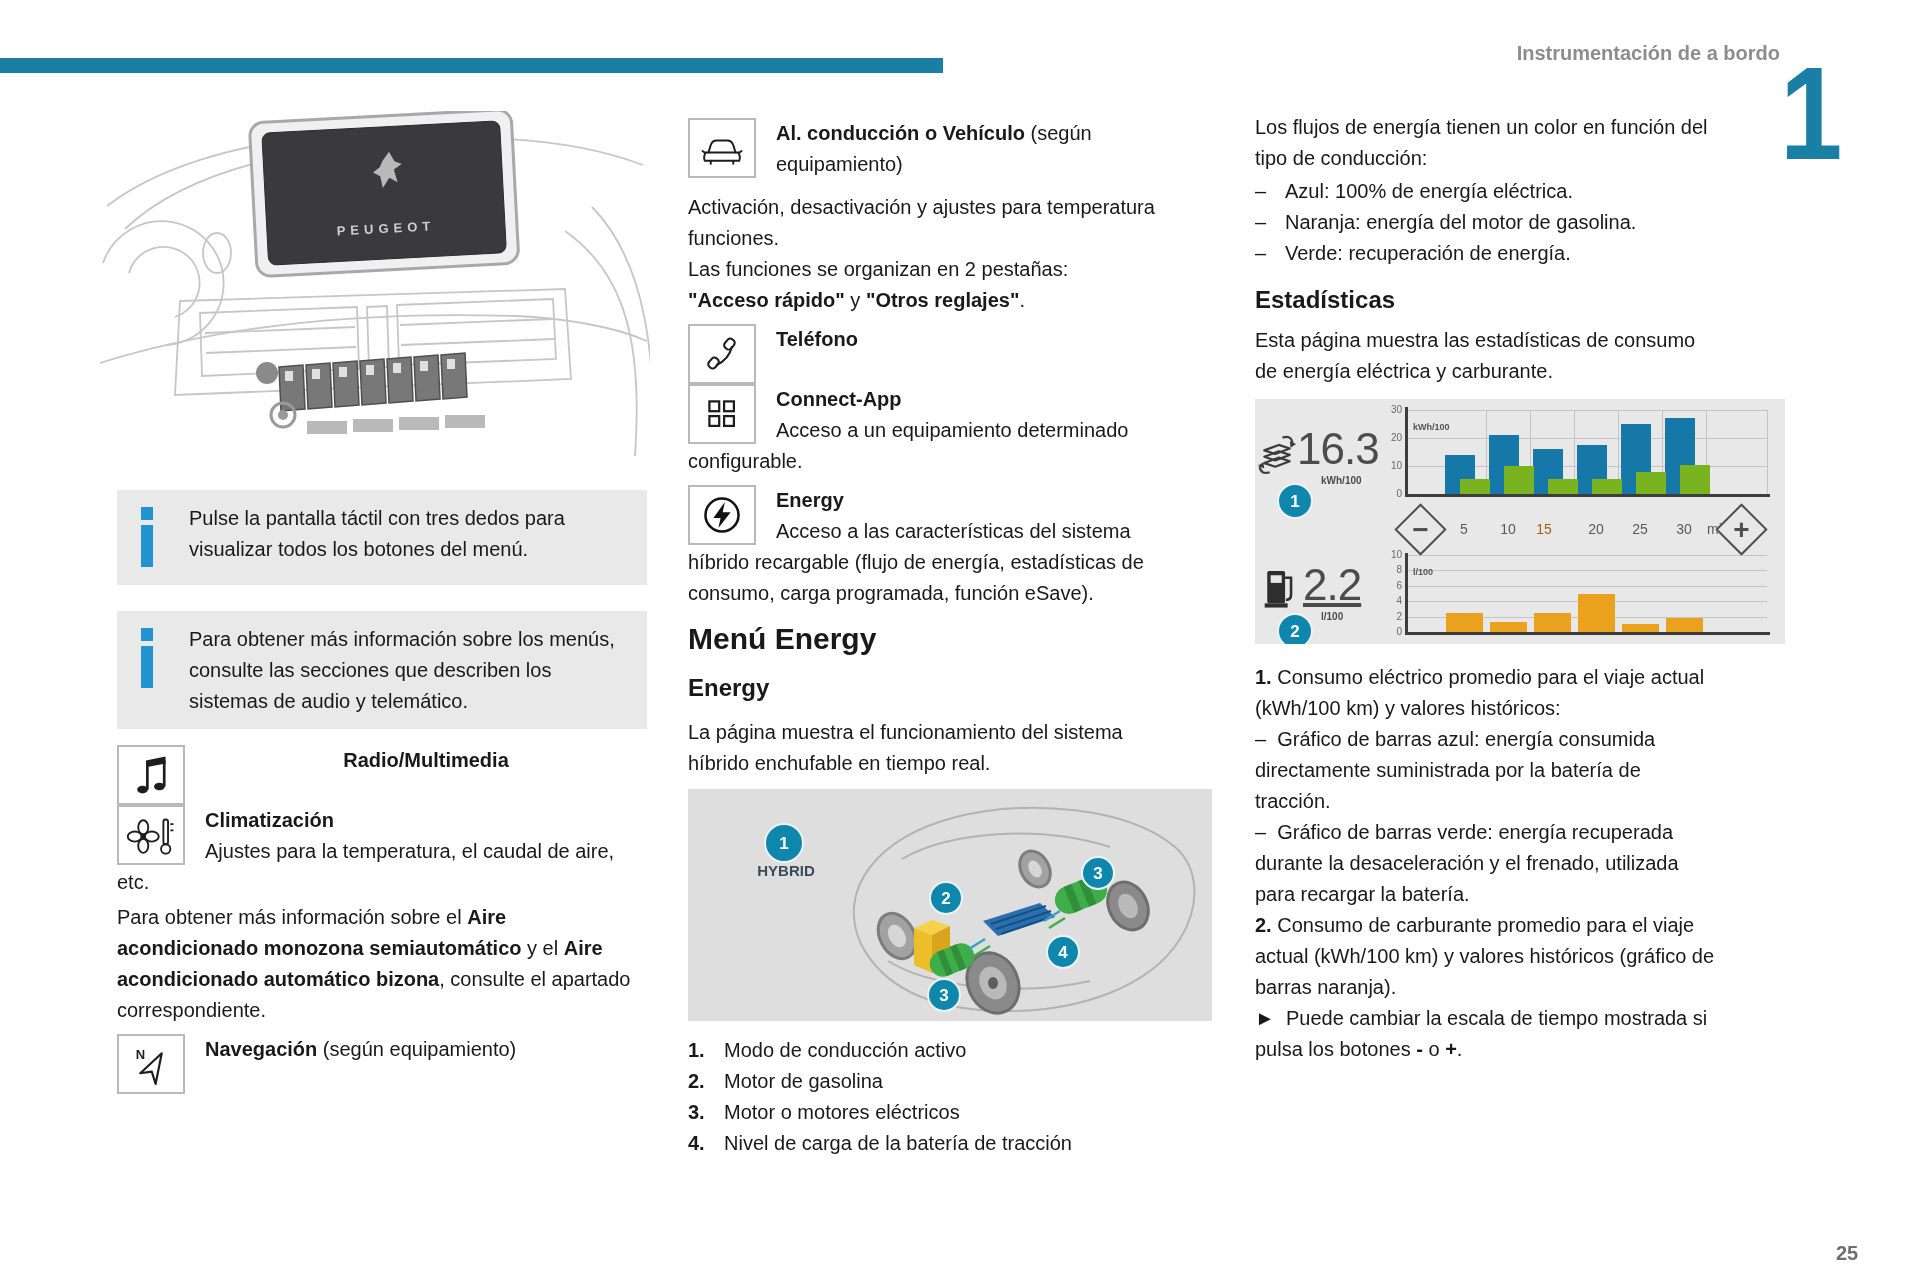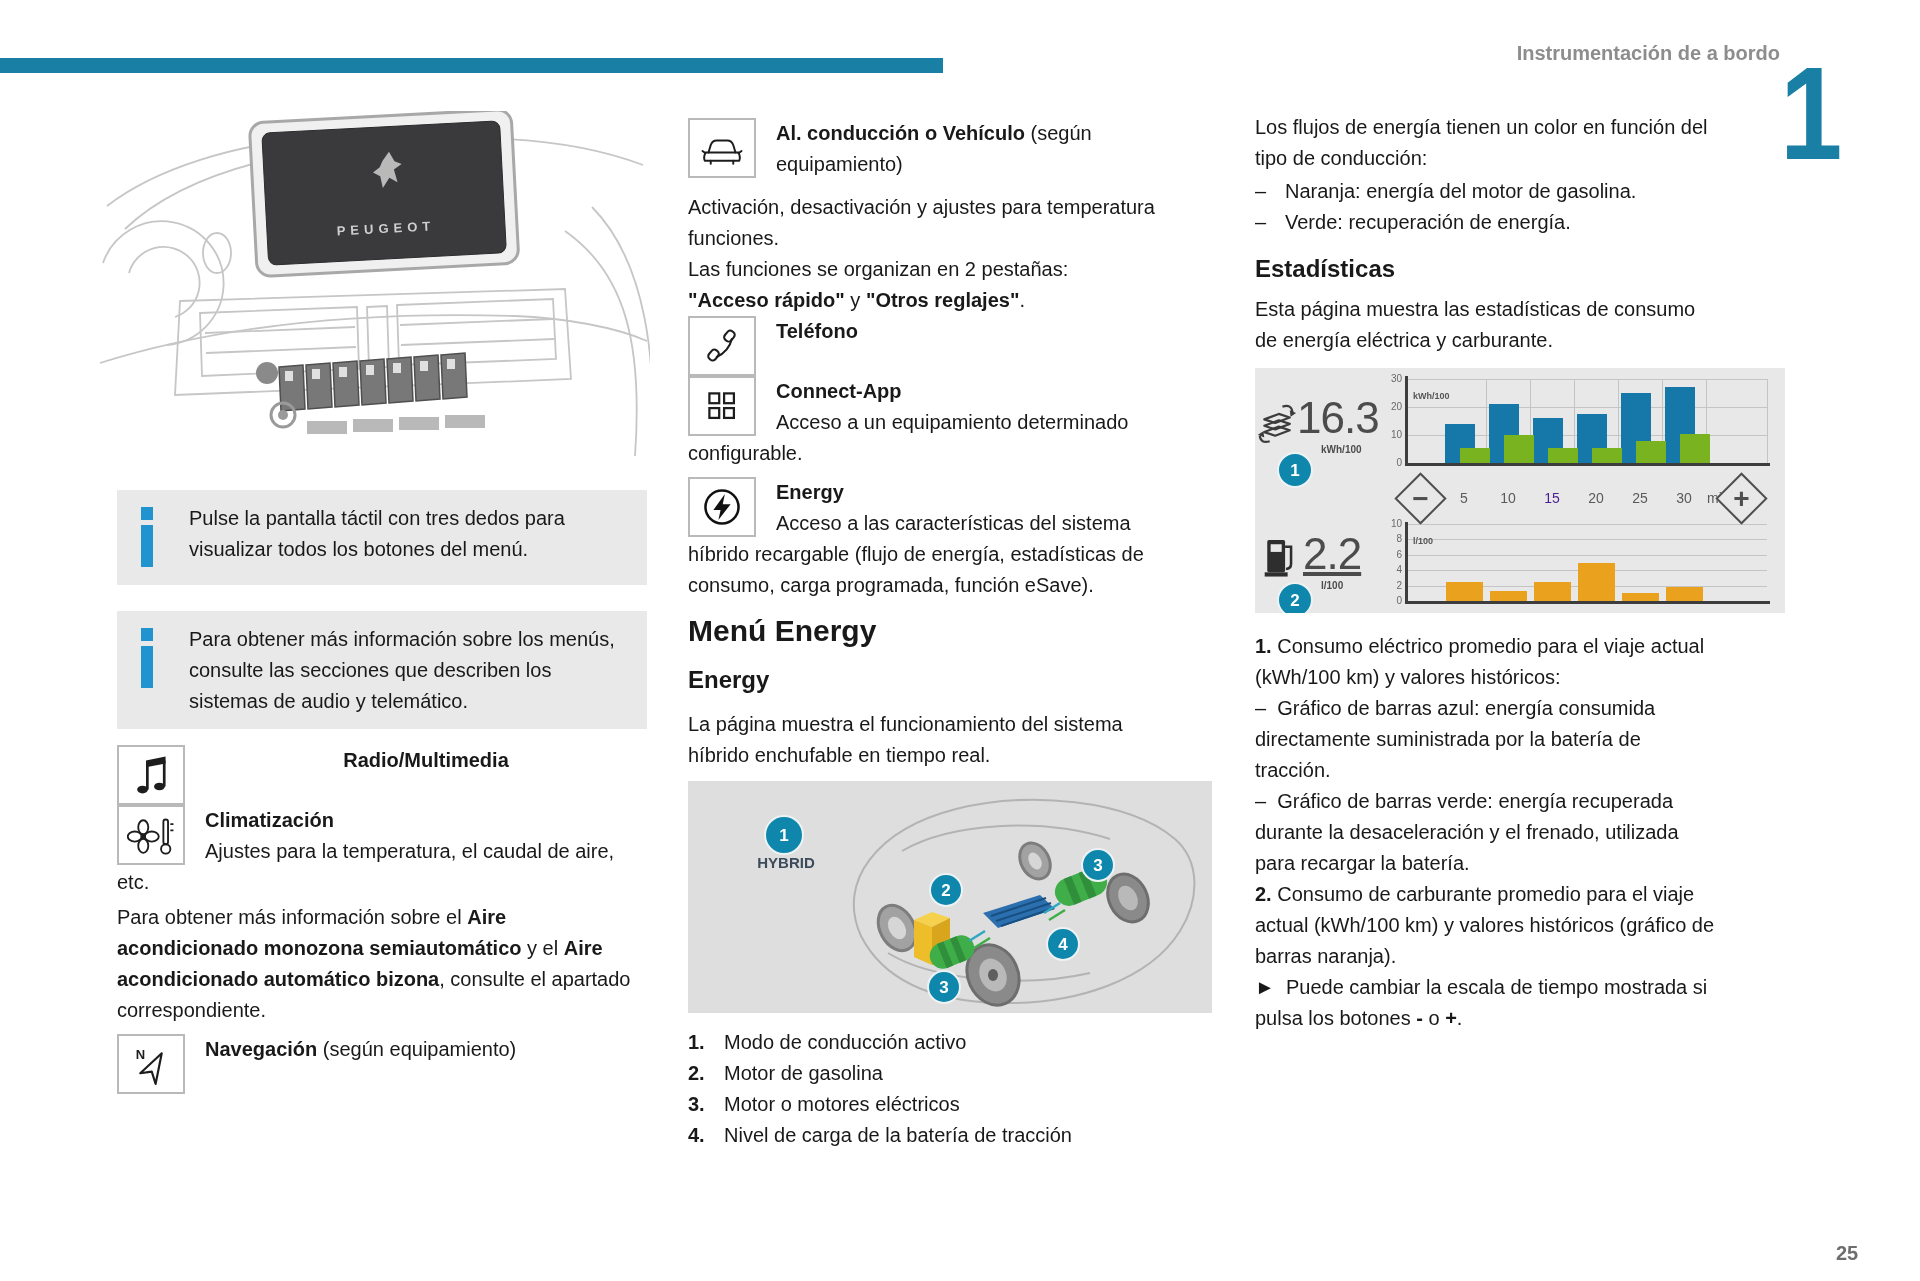--- a/index.html
+++ b/index.html
@@ -183,21 +183,21 @@
           <path d="M17,45 v4 M47,45 v4"></path>
             </g>
           </svg>
       </span>
       <span class="b">Al. conducción o Vehículo</span><span> (según equipamiento)</span>
     </div>
     <p class="clear narrow" style="margin-top:12px;">Activación, desactivación y ajustes para temperatura funciones.</p>
     <p class="narrow">Las funciones se organizan en 2 pestañas:</p>
     <p class="narrow"><span class="b">"Acceso rápido"</span><span> y </span><span class="b">"Otros reglajes"</span><span>.</span></p>
 
-    <div class="menu-item" style="">
+    <div class="menu-item" style="margin-top:8px;">
       <span class="icon-box">
         <svg width="44" height="44" viewBox="0 0 64 64">
             <g transform="rotate(40 32 32)" fill="none" stroke="#1d1d1d" stroke-width="3">
           <rect x="25" y="6" width="12" height="16" rx="5"></rect>
               <rect x="25" y="42" width="12" height="16" rx="5"></rect>
           <path d="M36,14 q9,18 0,36"></path>
             </g>
           </svg>
       </span>
       <span class="b">Teléfono</span>
@@ -296,20 +296,21 @@
       <p><span class="num-sp">1.</span><span>Modo de conducción activo</span></p>
       <p><span class="num-sp">2.</span><span>Motor de gasolina</span></p>
       <p><span class="num-sp">3.</span><span>Motor o motores eléctricos</span></p>
       <p><span class="num-sp">4.</span><span>Nivel de carga de la batería de tracción</span></p>
     </div>
   </div>
 
   <div class="col col-right">
     <p class="rnarrow" style="margin-top:17px;">Los flujos de energía tienen un color en función del tipo de conducción:</p>
     <div style="margin-top:2px;">
+      <p><span class="dash-sp">–</span><span>Azul: 100% de energía eléctrica.</span></p>
       <p><span class="dash-sp">–</span><span>Naranja: energía del motor de gasolina.</span></p>
       <p><span class="dash-sp">–</span><span>Verde: recuperación de energía.</span></p>
     </div>
 
     <h3>Estadísticas</h3>
     <p class="rnarrow" style="margin-top:10px;">Esta página muestra las estadísticas de consumo de energía eléctrica y carburante.</p>
 
     <div class="stats-panel" id="stats-plot">
       <div style="left:2px;top:30px;">
         <svg width="40" height="50" viewBox="0 0 44 52">
@@ -390,21 +391,21 @@
         <div style="left: 150px; top: 233px; width: 365px; height: 3px; background: rgb(61, 61, 61); z-index: 3;"></div>
         <div style="left: 109px; top: 226px; width: 38px; text-align: right; font-size: 10px; line-height: 14px; color: rgb(106, 106, 106);">0</div>
         <div style="left: 109px; top: 210.6px; width: 38px; text-align: right; font-size: 10px; line-height: 14px; color: rgb(106, 106, 106);">2</div>
         <div style="left: 109px; top: 195.2px; width: 38px; text-align: right; font-size: 10px; line-height: 14px; color: rgb(106, 106, 106);">4</div>
         <div style="left: 109px; top: 179.8px; width: 38px; text-align: right; font-size: 10px; line-height: 14px; color: rgb(106, 106, 106);">6</div>
         <div style="left: 109px; top: 164.4px; width: 38px; text-align: right; font-size: 10px; line-height: 14px; color: rgb(106, 106, 106);">8</div>
         <div style="left: 109px; top: 149px; width: 38px; text-align: right; font-size: 10px; line-height: 14px; color: rgb(106, 106, 106);">10</div>
         <div style="left: 158px; top: 158px; font-size: 9px; font-weight: bold; color: rgb(85, 85, 85);">l/100</div>
         <div style="left: 189px; top: 121px; width: 40px; text-align: center; font-size: 14px; line-height: 18px; color: rgb(90, 90, 90);">5</div>
         <div style="left: 233px; top: 121px; width: 40px; text-align: center; font-size: 14px; line-height: 18px; color: rgb(90, 90, 90);">10</div>
-        <div style="left: 277px; top: 121px; width: 40px; text-align: center; font-size: 14px; line-height: 18px; color: #4c1d95;">15</div>
+        <div style="left: 269px; top: 121px; width: 40px; text-align: center; font-size: 14px; line-height: 18px; color: #a16207;">15</div>
         <div style="left: 321px; top: 121px; width: 40px; text-align: center; font-size: 14px; line-height: 18px; color: rgb(90, 90, 90);">20</div>
         <div style="left: 365px; top: 121px; width: 40px; text-align: center; font-size: 14px; line-height: 18px; color: rgb(90, 90, 90);">25</div>
         <div style="left: 409px; top: 121px; width: 40px; text-align: center; font-size: 14px; line-height: 18px; color: rgb(90, 90, 90);">30</div>
         <div style="left: 452px; top: 121px; font-size: 14px; line-height: 18px; color: rgb(90, 90, 90);">min</div>
       </div>
 
     <div class="rnarrow" style="margin-top:18px;">
       <p><span class="b">1.</span><span> Consumo eléctrico promedio para el viaje actual (kWh/100 km) y valores históricos:</span></p>
       <p><span>–</span><span>&nbsp;</span><span> Gráfico de barras azul: energía consumida directamente suministrada por la batería de tracción.</span></p>
       <p><span>–</span><span>&nbsp;</span><span> Gráfico de barras verde: energía recuperada durante la desaceleración y el frenado, utilizada para recargar la batería.</span></p>

